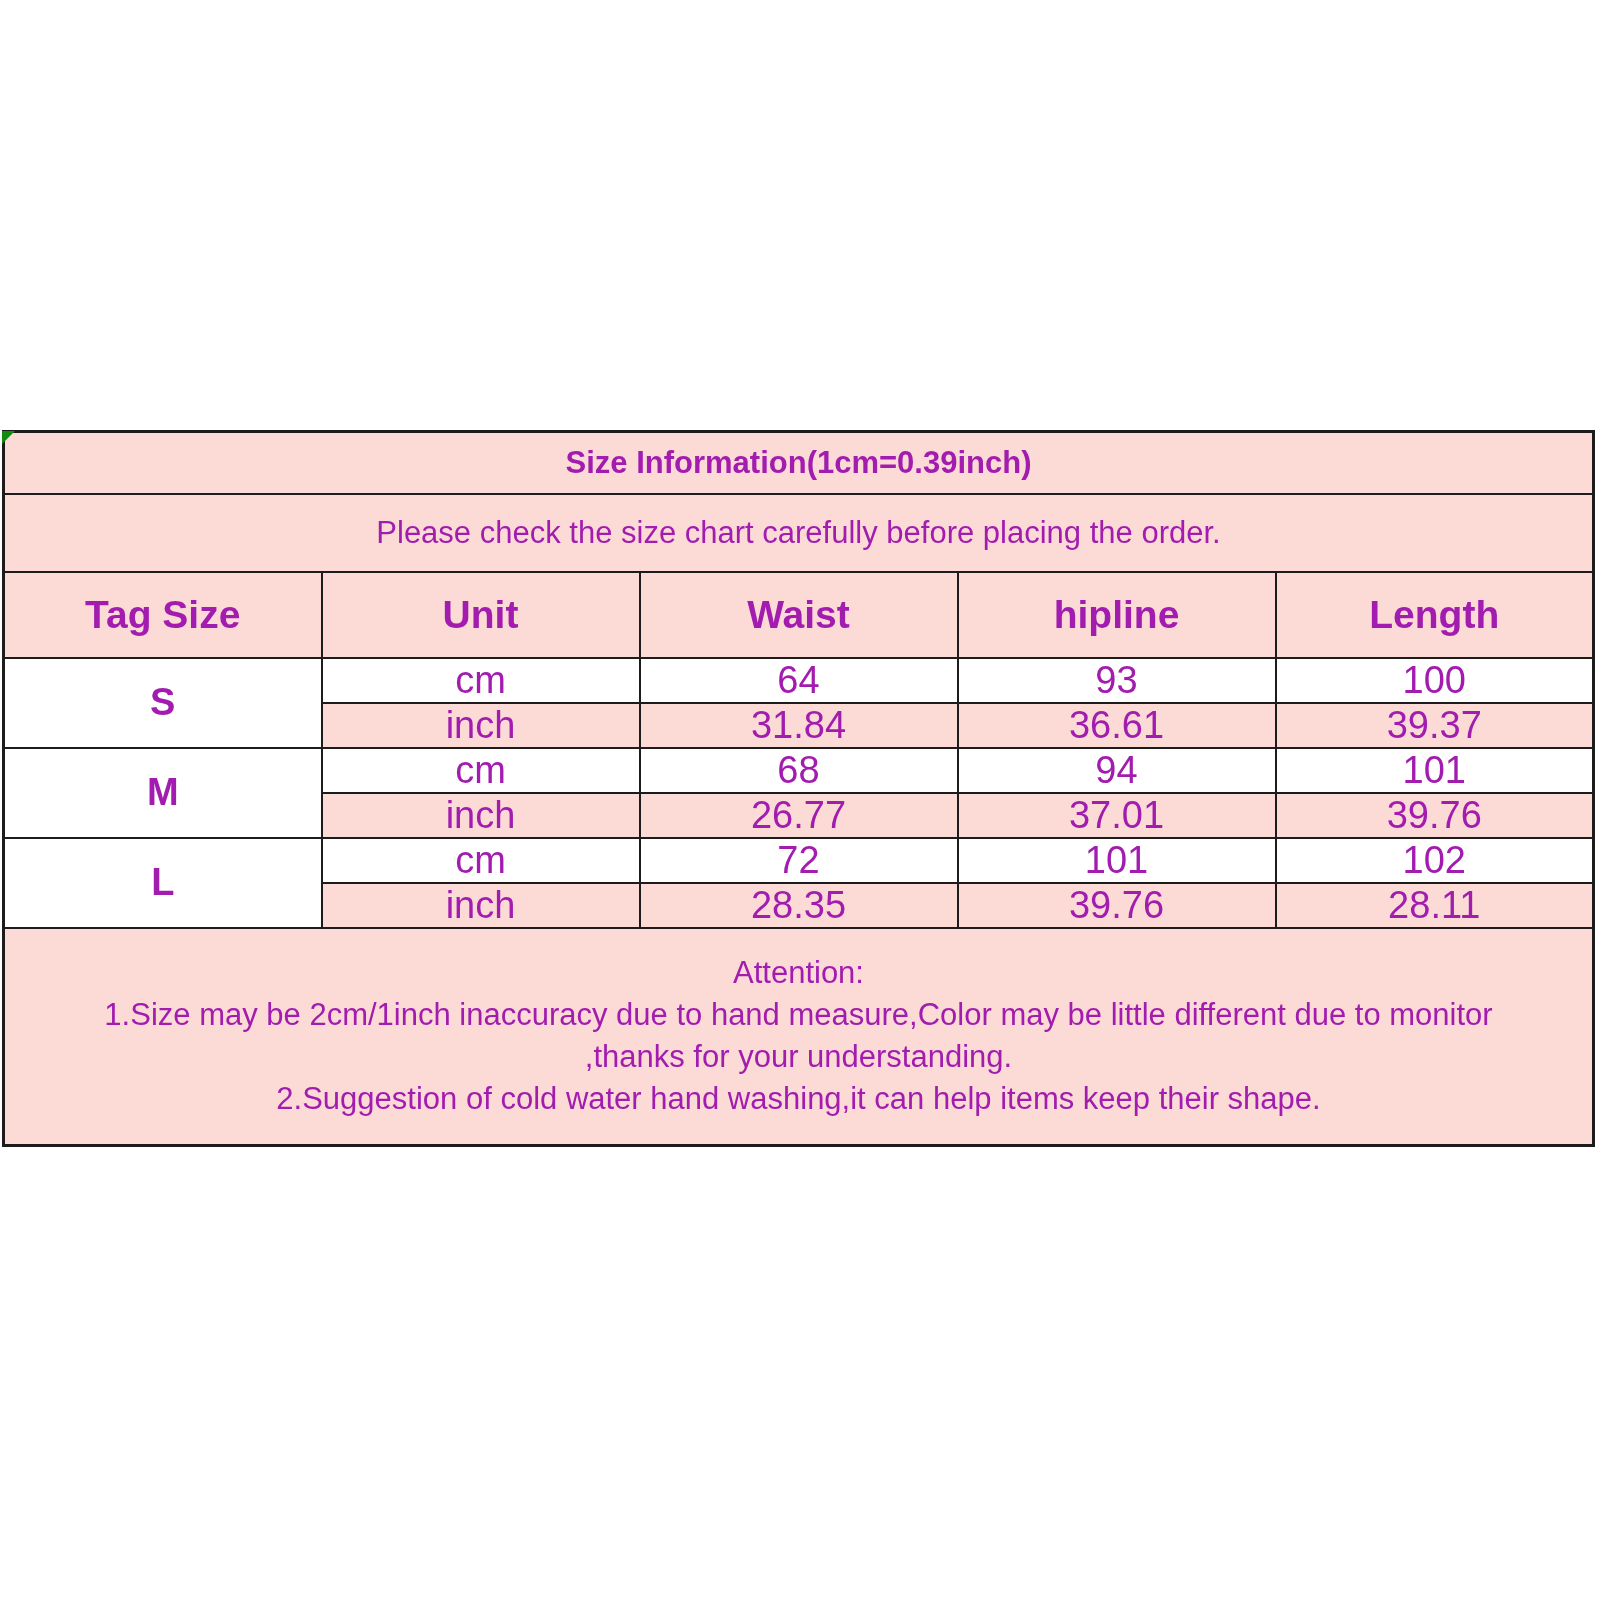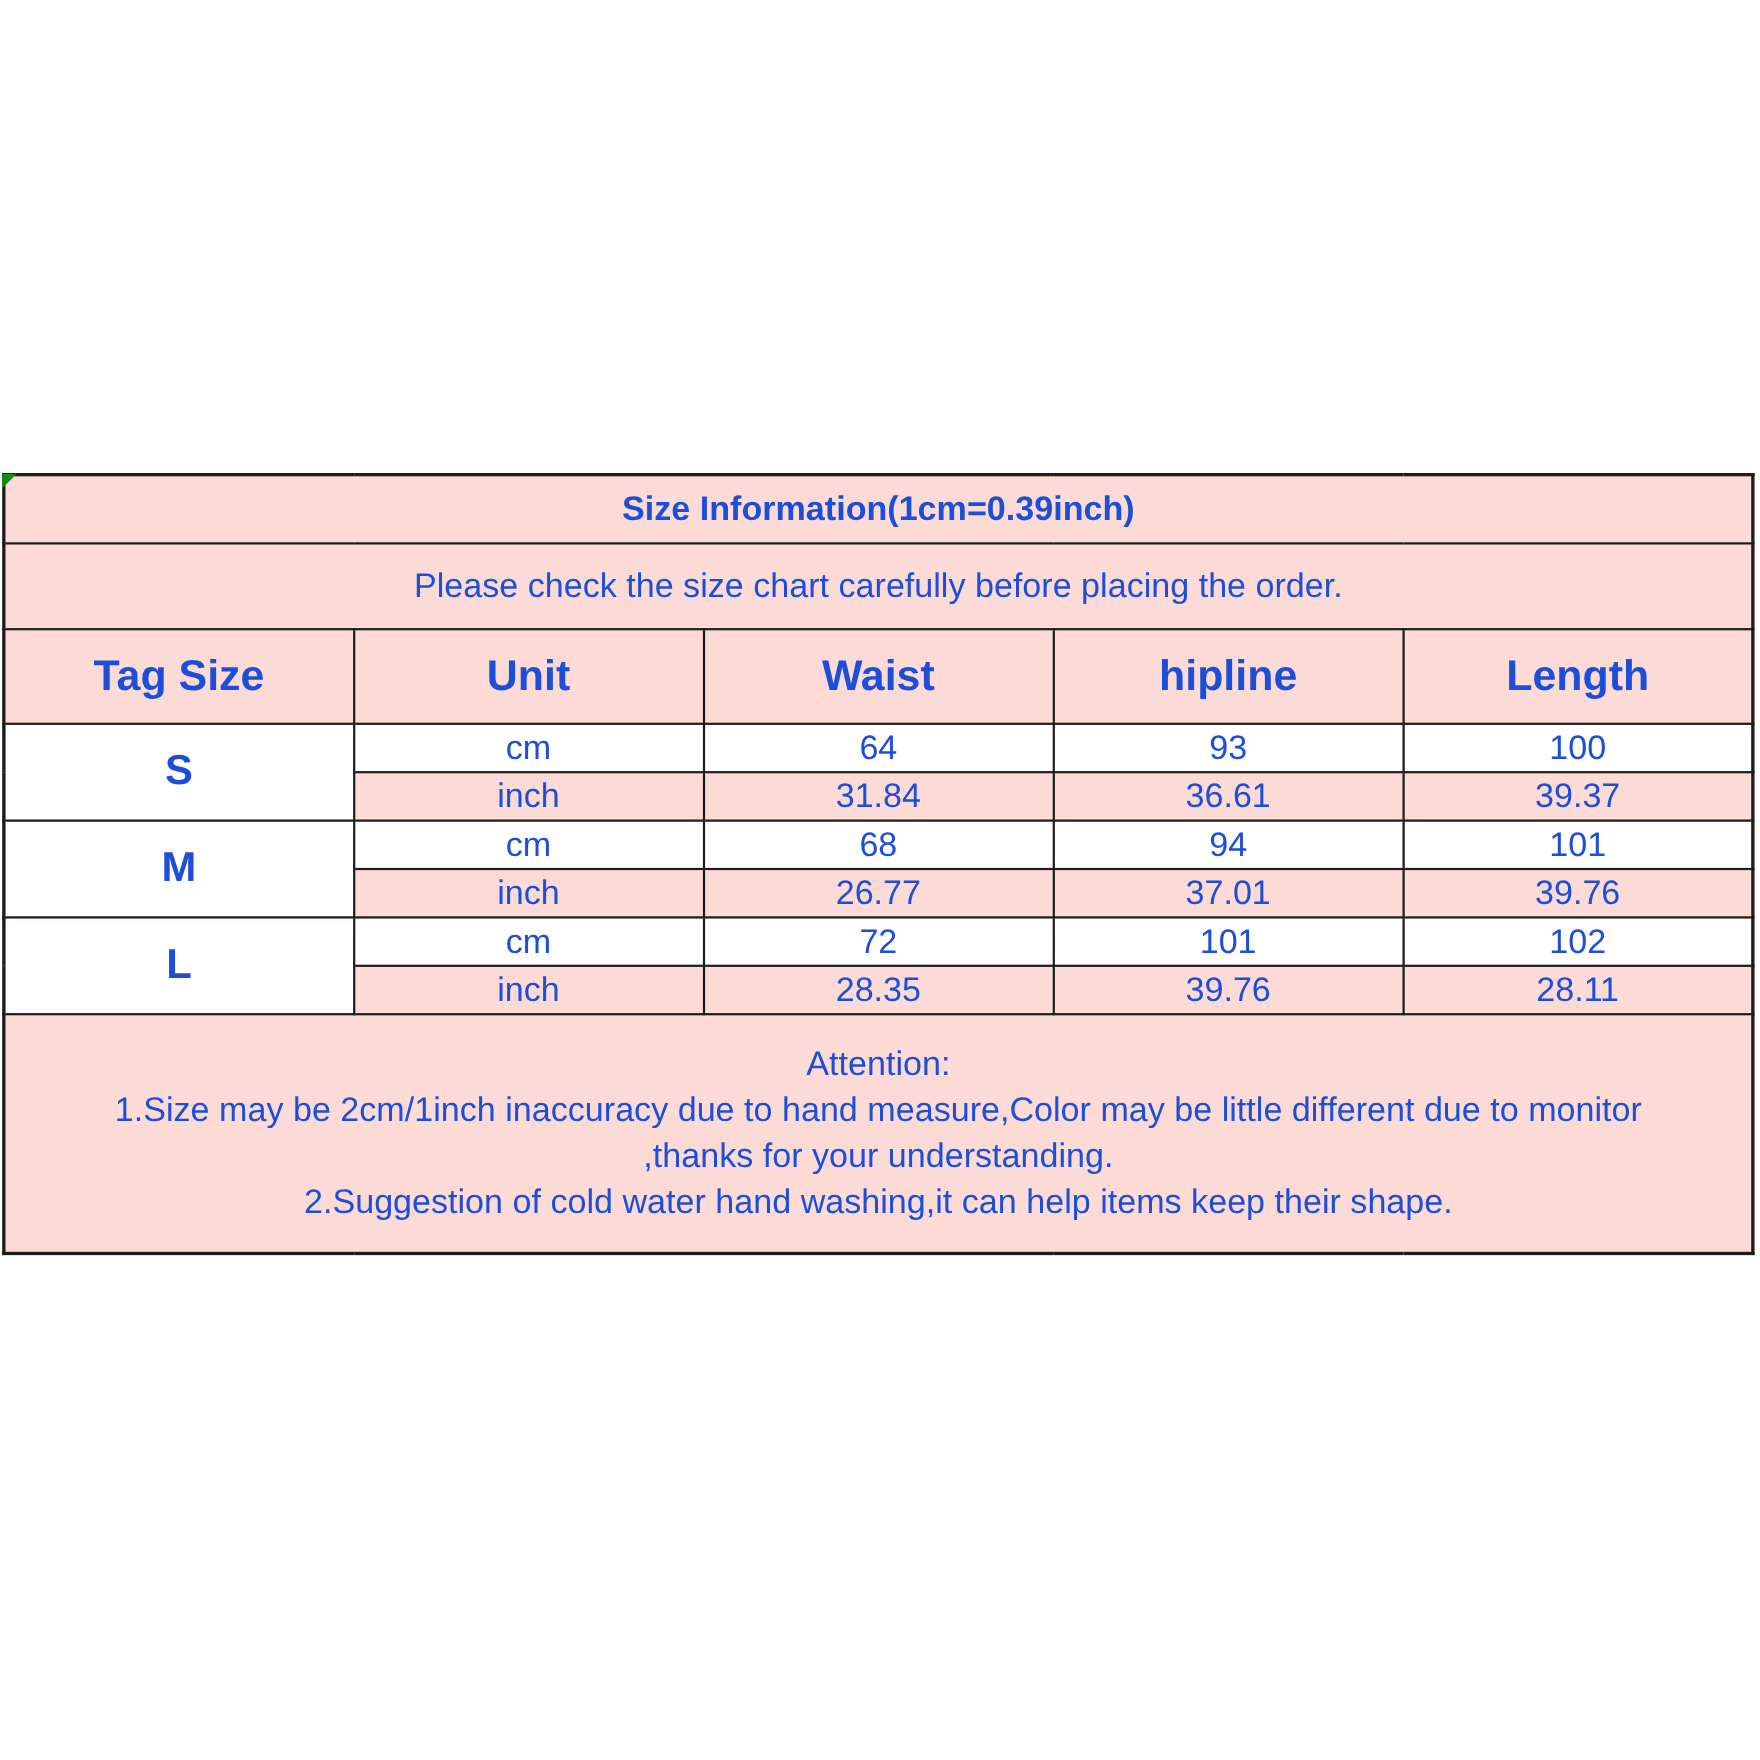--- a/index.html
+++ b/index.html
@@ -7,21 +7,21 @@
     padding: 0;
     background: #ffffff;
   }
   * { box-sizing: border-box; }
   .stage {
     position: relative;
     width: 1600px;
     height: 1600px;
     background: #ffffff;
     font-family: "Liberation Sans", sans-serif;
-    color: #1d4ed8;
+    color: #a21caf;
     overflow: hidden;
   }
   .size-table-wrap {
     position: absolute;
     left: 2px;
     top: 430px;
     width: 1593px;
   }
   table.size-table {
     width: 100%;
@@ -52,21 +52,21 @@
     background: #fcdbd6;
     border-bottom-width: 3px;
   }
   .r-head th {
     height: 86px;
     font-size: 39px;
     font-weight: bold;
     background: #fcdbd6;
     border-bottom-width: 3px;
   }
-  .r-data td { height: 44px; font-size: 31px; }
+  .r-data td { height: 44px; font-size: 38px; }
   .row-cm td { background: #ffffff; }
   .row-inch td { background: #fcdbd6; }
   .group-start td { border-top-width: 3px; }
   td.tag-cell {
     background: #ffffff !important;
     font-size: 38px;
     font-weight: bold;
   }
   .r-attention td {
     height: 218px;

